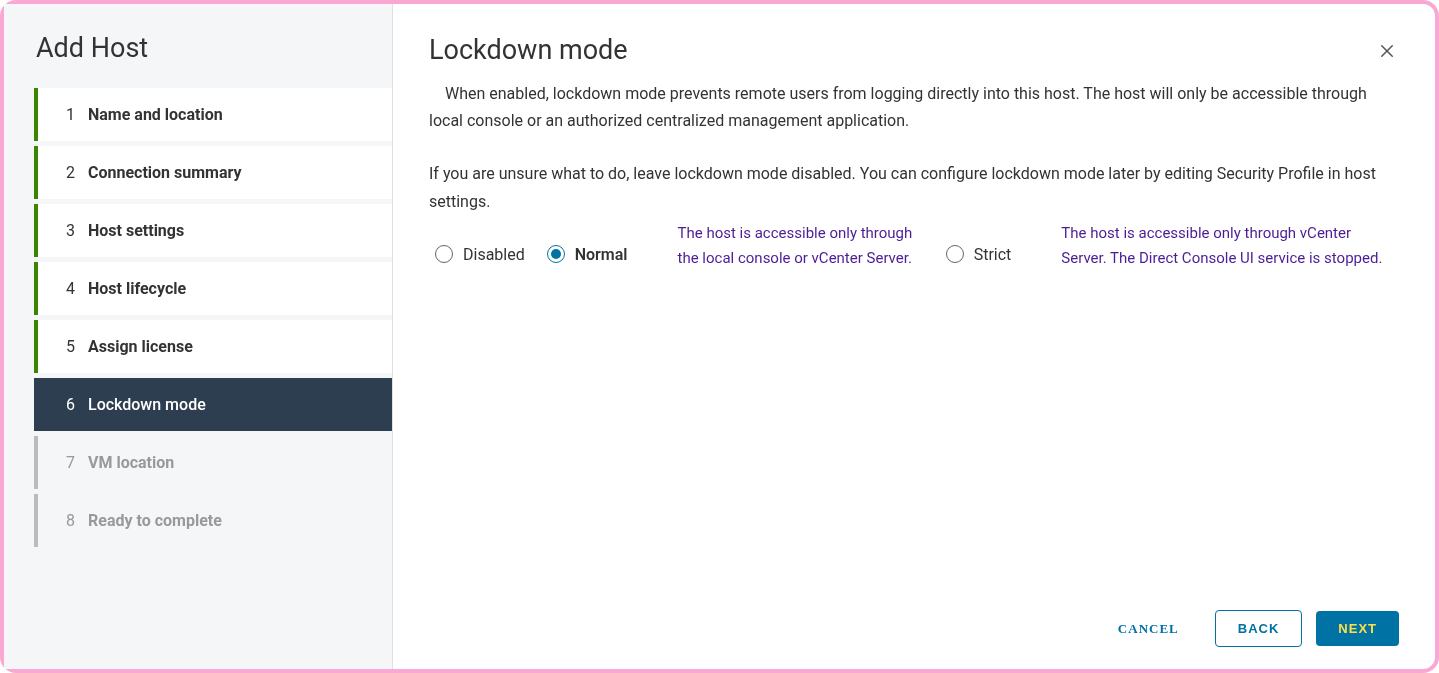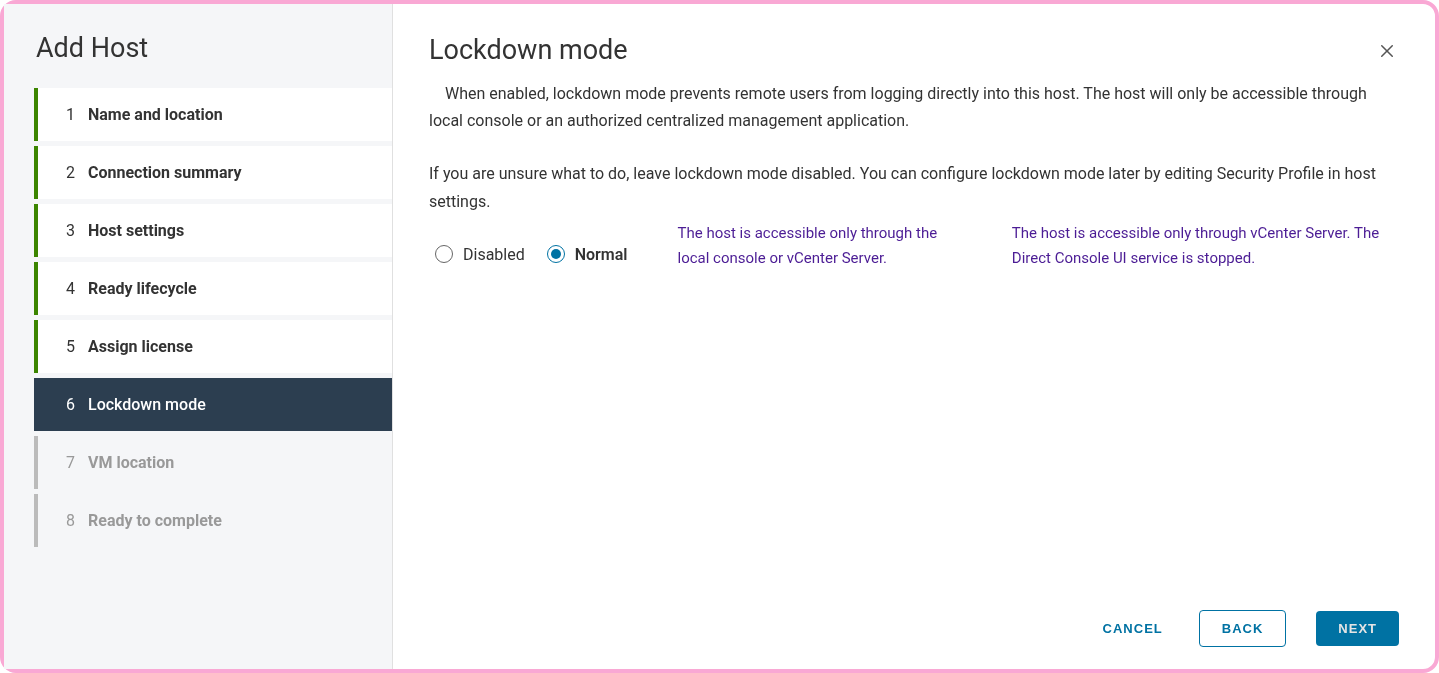--- a/index.html
+++ b/index.html
@@ -189,30 +189,30 @@
       letter-spacing: 1px;
       padding: 10px 22px;
       border-radius: 4px;
       cursor: pointer;
       border: none;
       background: transparent;
       text-transform: uppercase;
     }
     .btn-cancel {
       color: #0072a3;
+      font-family: Liberation Serif, serif;
     }
     .btn-back {
       color: #0072a3;
       border: 1px solid #0072a3;
       text-align: right;
     }
     .btn-next {
-      color: #e5e5e5;
+      color: #fde047;
       background: #0072a3;
-      margin-left: 16px;
     }
   </style>
 </head>
 <body>
 
 <div class="wizard-container">
   <div class="wizard-sidebar">
     <div class="wizard-title">Add Host</div>
     <div class="wizard-steps">
       <div class="wizard-step completed">
@@ -222,21 +222,21 @@
       <div class="wizard-step completed">
         <span class="wizard-step-number">2</span>
         <span class="wizard-step-label">Connection summary</span>
       </div>
       <div class="wizard-step completed">
         <span class="wizard-step-number">3</span>
         <span class="wizard-step-label">Host settings</span>
       </div>
       <div class="wizard-step completed">
         <span class="wizard-step-number">4</span>
-        <span class="wizard-step-label">Ready lifecycle</span>
+        <span class="wizard-step-label">Host lifecycle</span>
       </div>
       <div class="wizard-step completed">
         <span class="wizard-step-number">5</span>
         <span class="wizard-step-label">Assign license</span>
       </div>
       <div class="wizard-step active">
         <span class="wizard-step-number">6</span>
         <span class="wizard-step-label">Lockdown mode</span>
       </div>
       <div class="wizard-step upcoming">
@@ -271,20 +271,24 @@
           <span class="radio-circle"></span>
           <span class="radio-label">Disabled</span>
         </div>
 
         <div class="radio-row selected">
           <span class="radio-circle checked"></span>
           <span class="radio-label">Normal</span>
         </div>
         <div class="radio-description">The host is accessible only through the local console or vCenter Server.</div>
 
+        <div class="radio-row">
+          <span class="radio-circle"></span>
+          <span class="radio-label">Strict</span>
+        </div>
         <div class="radio-description">The host is accessible only through vCenter Server. The Direct Console UI service is stopped.</div>
       </div>
     </div>
 
     <div class="wizard-footer">
       <button class="btn btn-cancel">CANCEL</button>
       <button class="btn btn-back">BACK</button>
       <button class="btn btn-next">NEXT</button>
     </div>
   </div>

